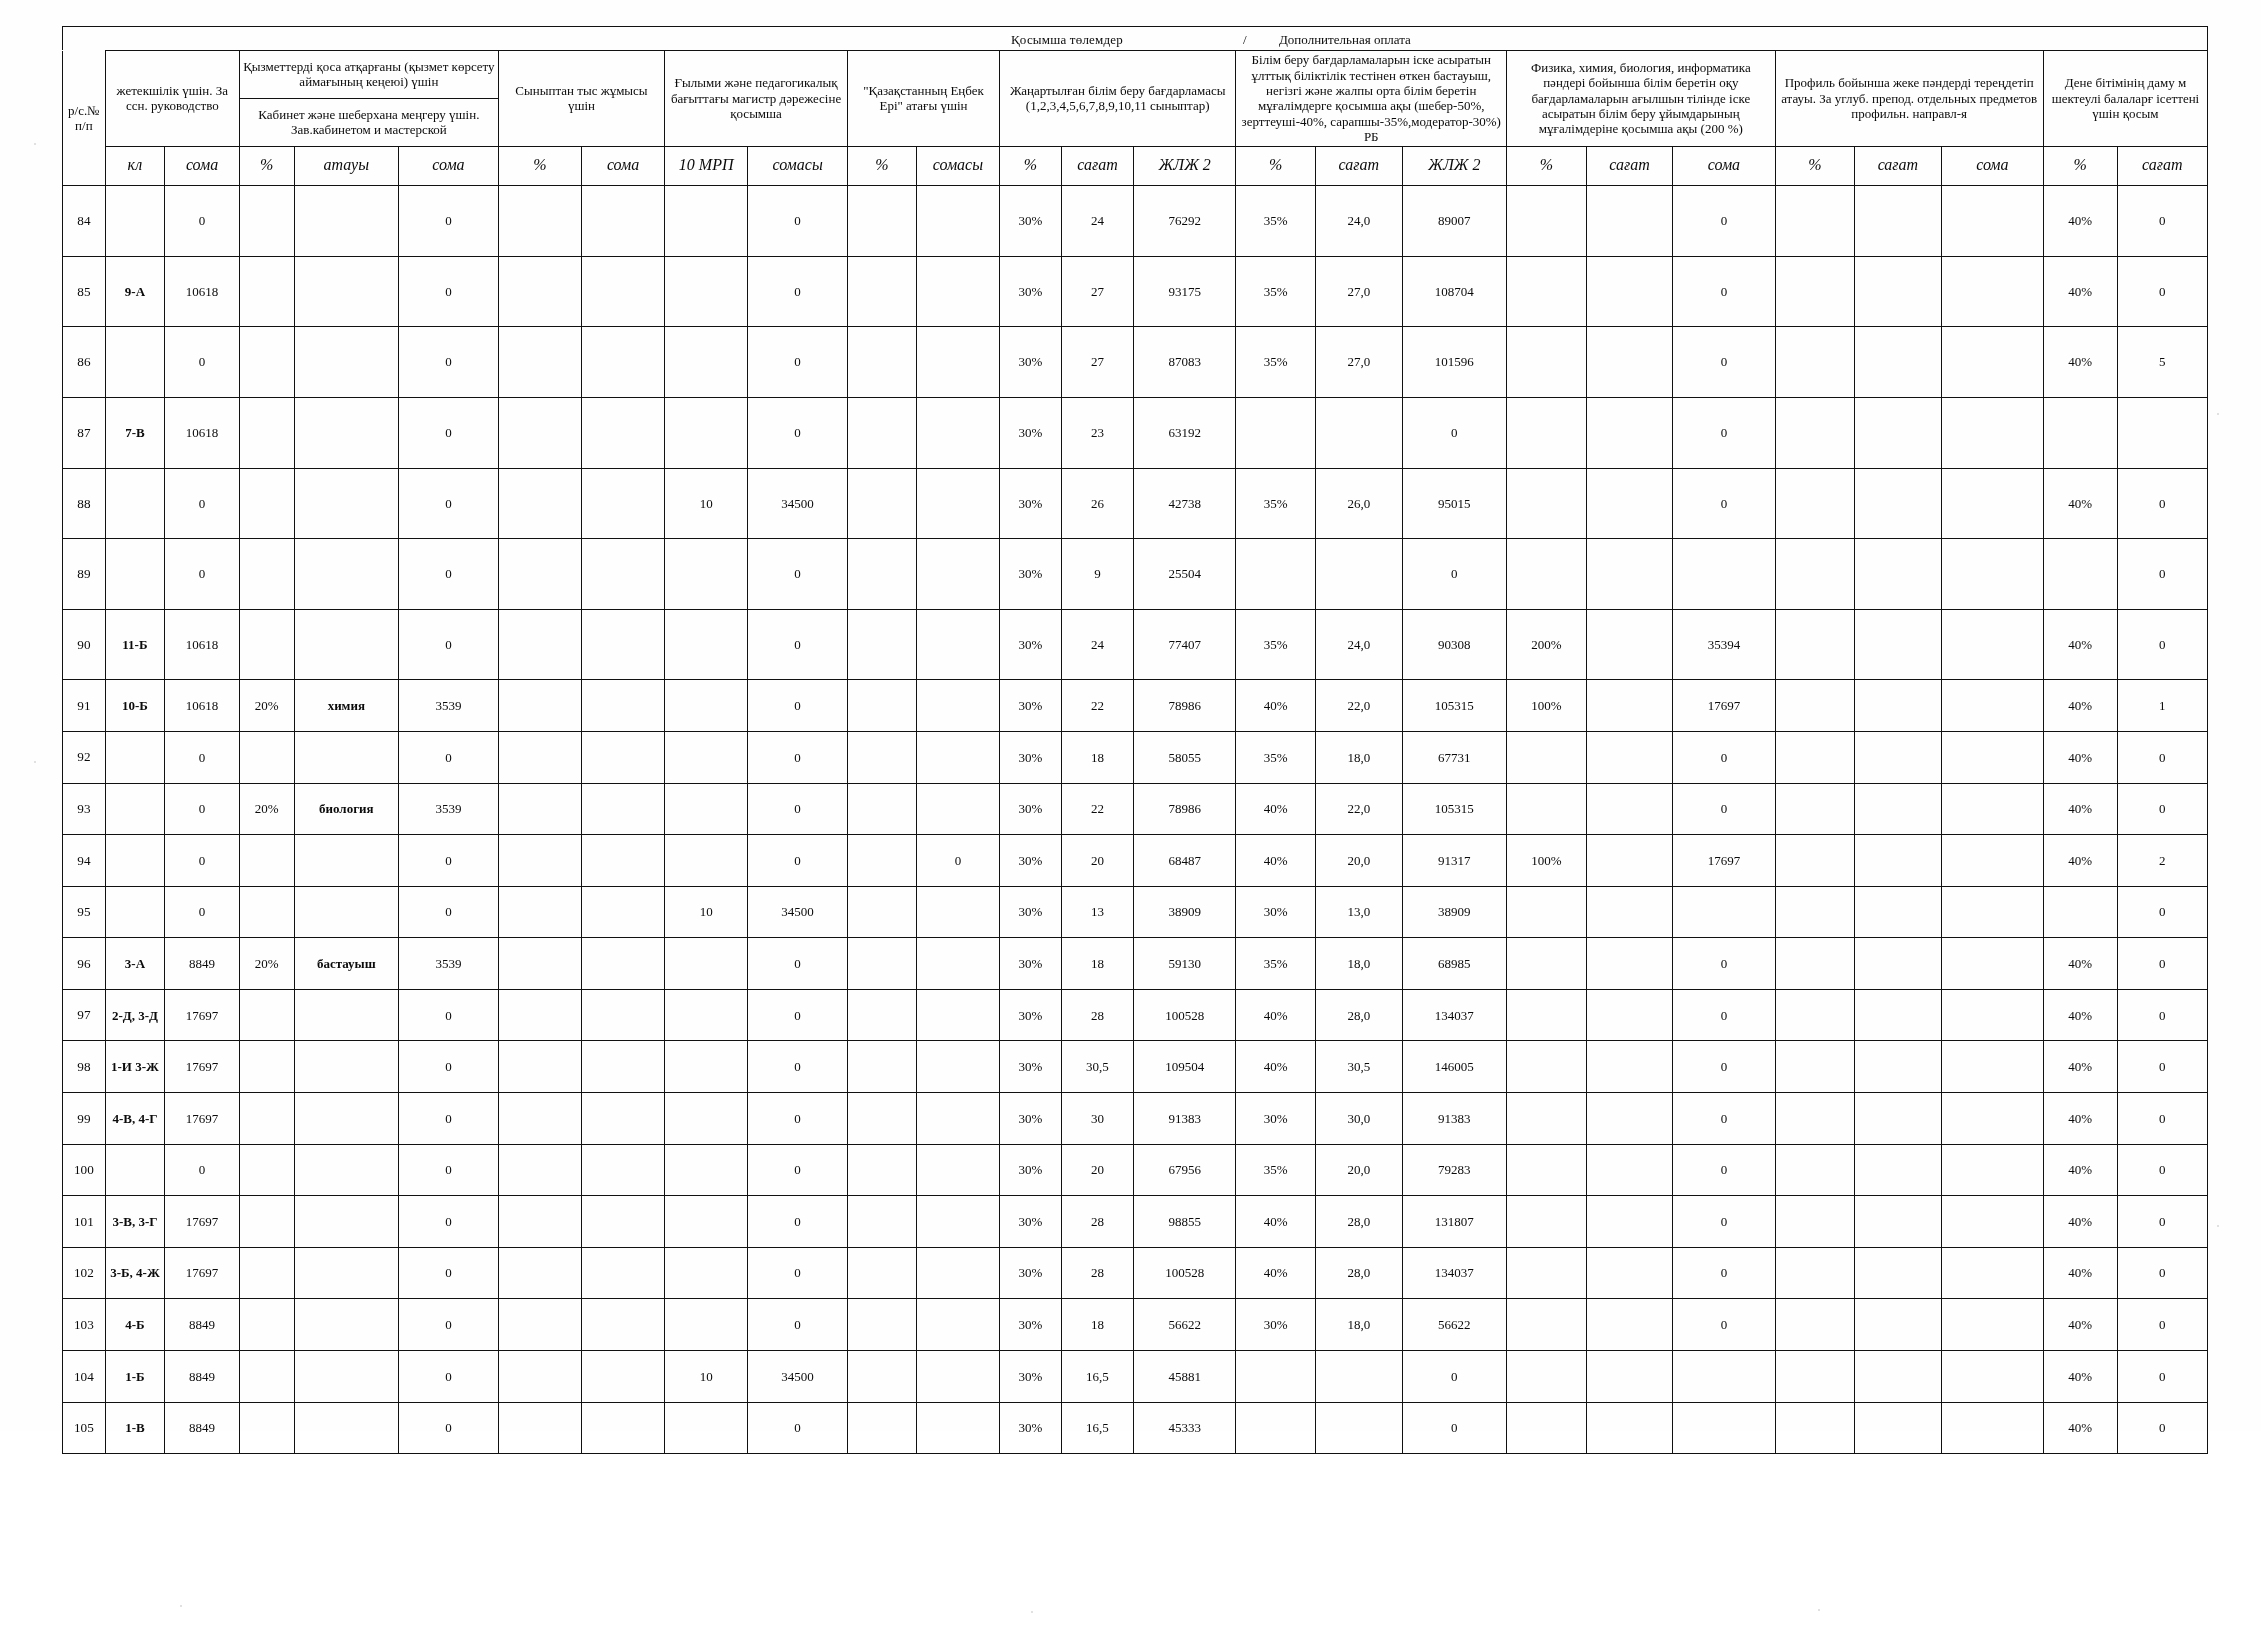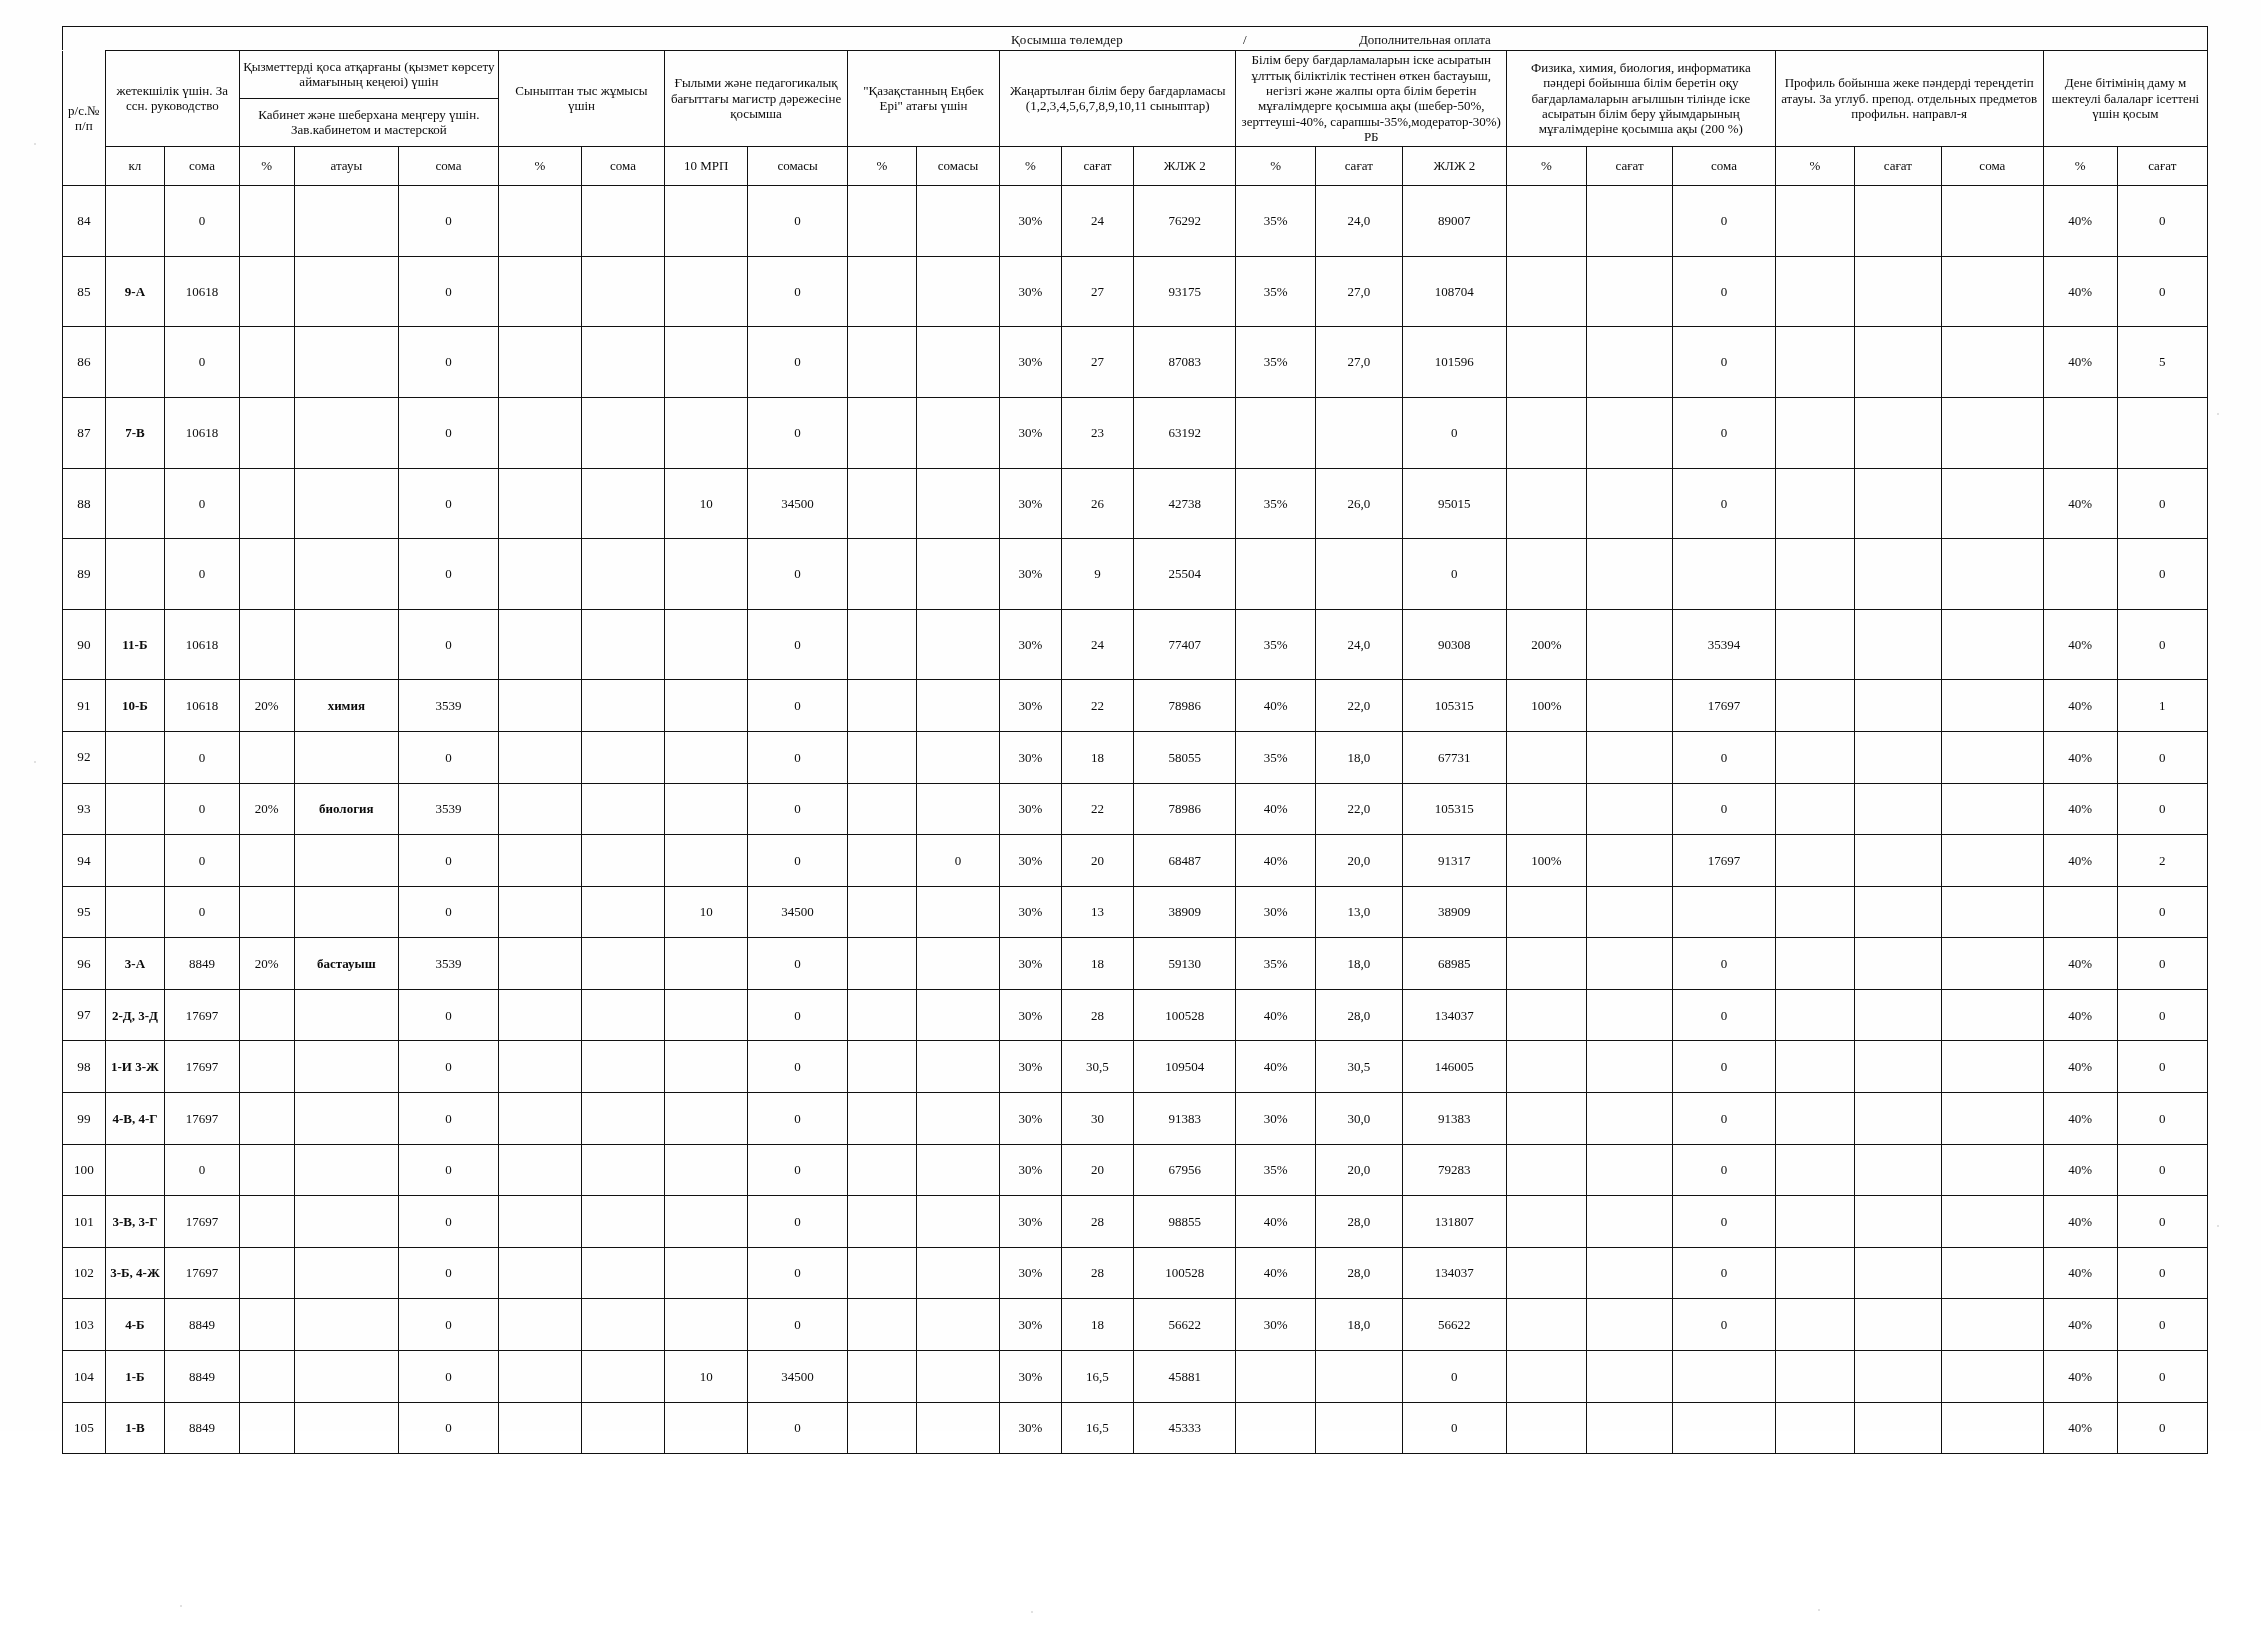--- a/index.html
+++ b/index.html
@@ -43,23 +43,24 @@
     line-height: 1.18;
     overflow: hidden;
   }
   .hdr-group td {
     font-size: 13px;
     font-weight: bold;
     padding: 3.9px 3.2px;
     line-height: 1.22;
   }
   .hdr-sub td {
-    font-size: 13px;
+    font-size: 16px;
     font-weight: bold;
     height: 36px;
+    font-style: italic;
   }
   .body-row td {
     height: 48px;
     font-size: 13px;
   }
   .body-row td.idx {
     font-size: 13.2px;
   }
   .body-row td.kl {
     font-weight: bold;
@@ -81,21 +82,21 @@
     white-space: nowrap;
     letter-spacing: 0.2px;
   }
   .title-bar .tb-slash {
     position: absolute;
     left: 1180px;
     top: 4.5px;
   }
   .title-bar .tb-text2 {
     position: absolute;
-    left: 1296px;
+    left: 1216px;
     top: 4.5px;
     white-space: nowrap;
   }
   .edge-marks span {
     position: absolute;
     width: 1.9px;
     height: 1.9px;
     background: #d8d8d8;
     border-radius: 50%;
   }

